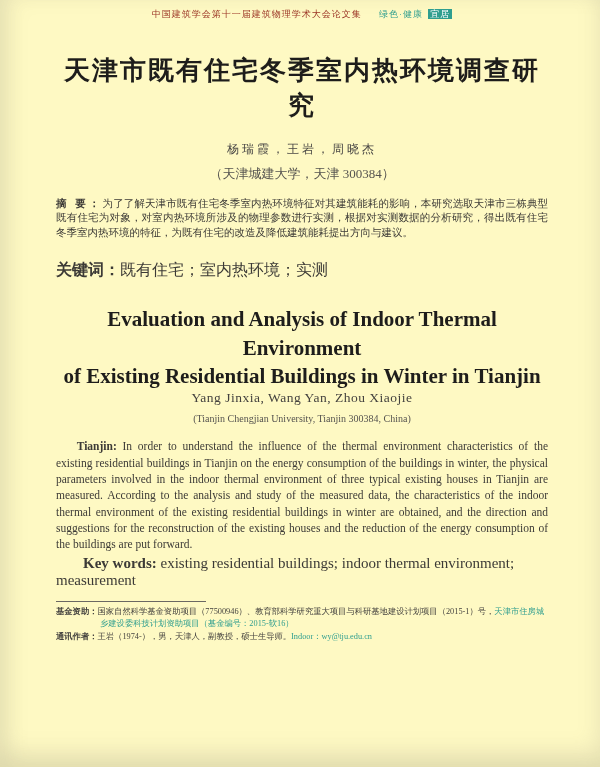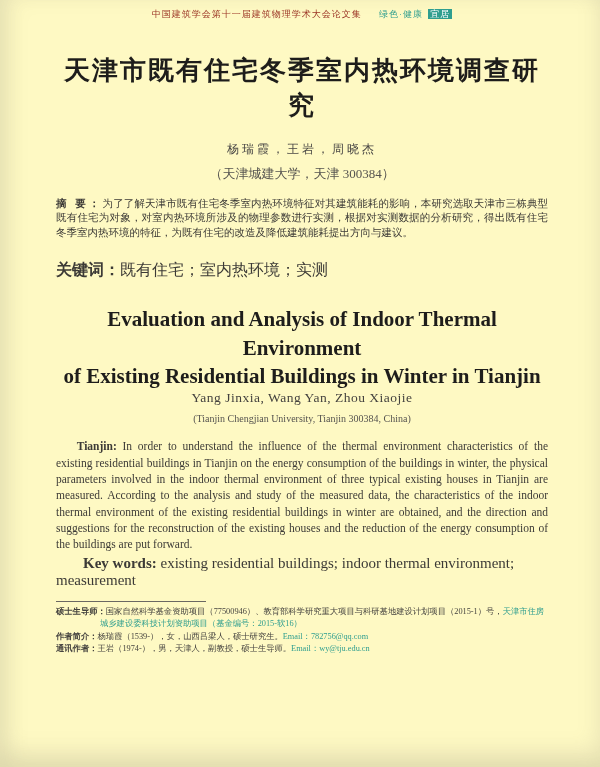--- a/index.html
+++ b/index.html
@@ -174,23 +174,20 @@
     <span class="lbl">Key words:</span>
     <span>existing residential buildings; indoor thermal environment; measurement</span>
   </div>
 
 
 
   <div class="footnote-divider"></div>
 
   <div class="footnotes">
     <div class="fline">
-      <span class="lbl">硕士生导师：</span><span>国家自然科学基金资助项目（77500946）、教育部科学研究重大项目与科研基地建设计划项目（2015-1）号，</span><span class="teal">天津市住房城乡建设委科技计划资助项目（基金编号：2015-软16）</span>
+      <span class="lbl">基金资助：</span><span>国家自然科学基金资助项目（77500946）、教育部科学研究重大项目与科研基地建设计划项目（2015-1）号，</span><span class="teal">天津市住房城乡建设委科技计划资助项目（基金编号：2015-软16）</span>
     </div>
     <div class="fline">
-      <span class="lbl">作者简介：</span><span>杨瑞霞（1539-），女，山西吕梁人，硕士研究生。</span><span class="teal">Email：782756@qq.com</span>
-    </div>
-    <div class="fline">
-      <span class="lbl">通讯作者：</span><span>王岩（1974-），男，天津人，副教授，硕士生导师。</span><span class="teal">Email：wy@tju.edu.cn</span>
+      <span class="lbl">通讯作者：</span><span>王岩（1974-），男，天津人，副教授，硕士生导师。</span><span class="teal">Indoor：wy@tju.edu.cn</span>
     </div>
   </div>
 
 </div>
 
 </body></html>

